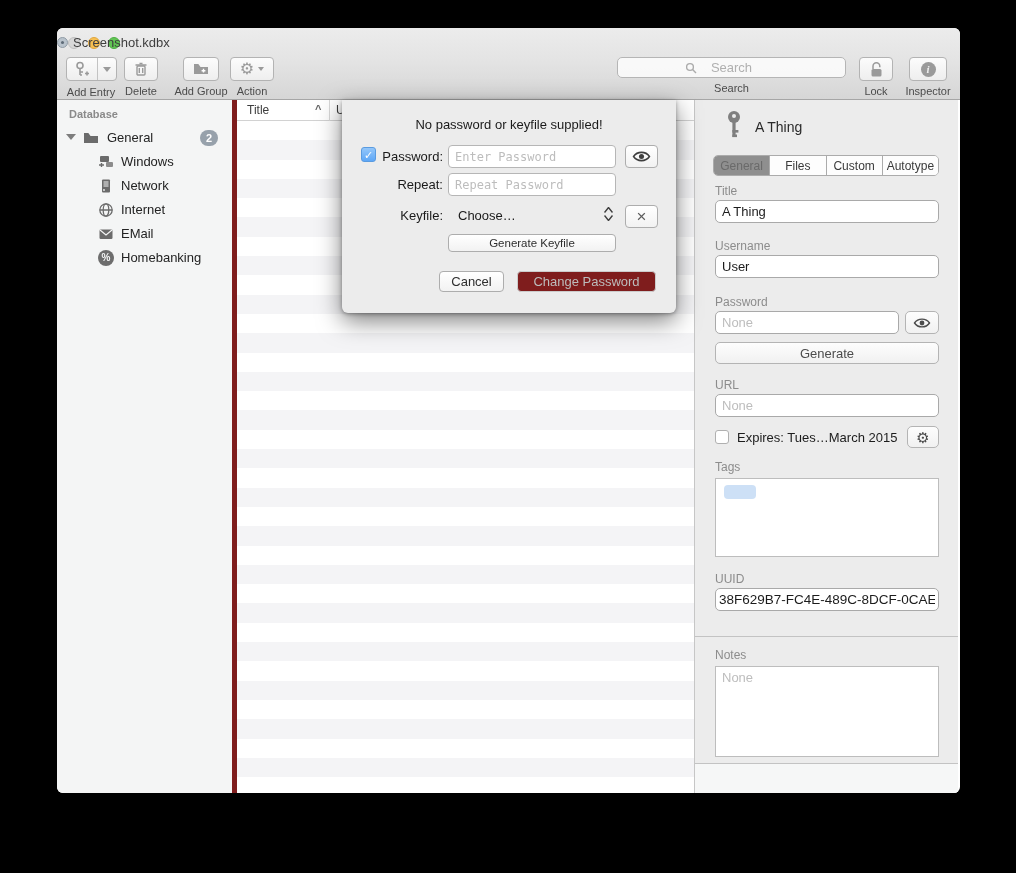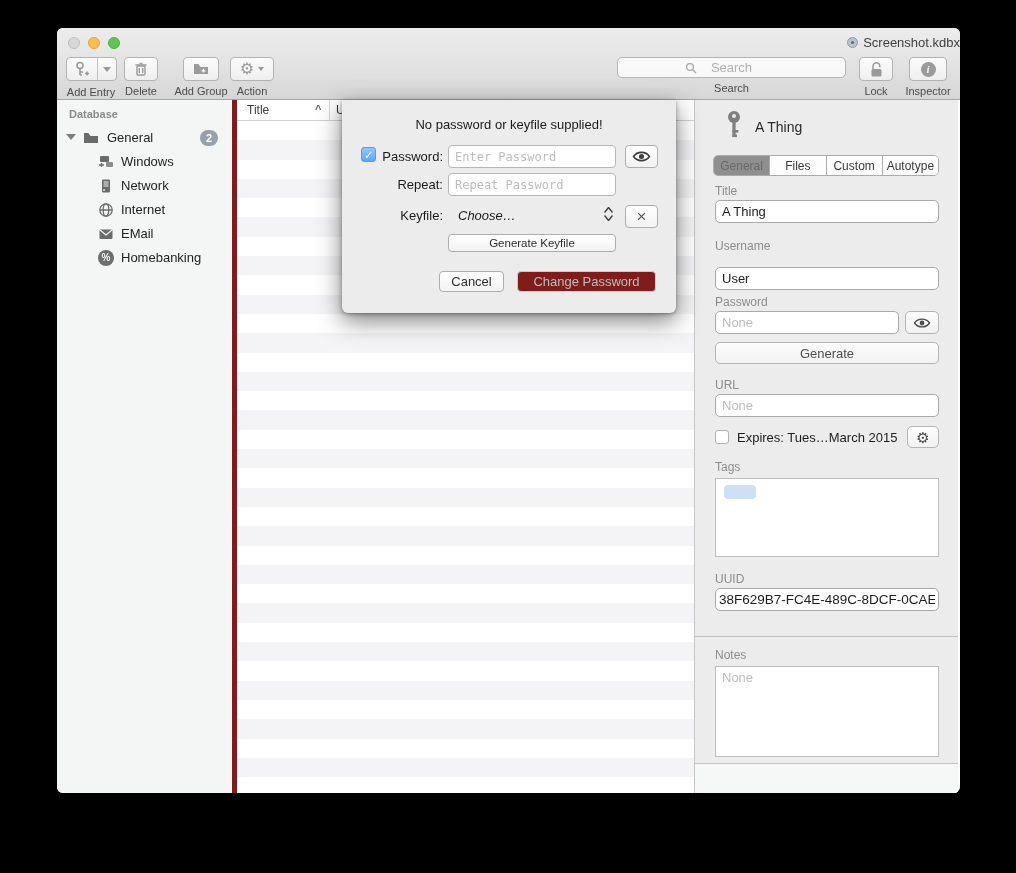--- a/index.html
+++ b/index.html
@@ -6,21 +6,21 @@
   html,body { width:1016px; height:873px; background:#000; font-family:"Liberation Sans","DejaVu Sans",sans-serif; overflow:hidden; }
   .window { position:absolute; left:57px; top:28px; width:903px; height:765px; border-radius:6px; overflow:hidden; background:#fff; box-shadow:0 18px 40px rgba(0,0,0,.55); }
 
   
   .chrome { position:absolute; left:0; top:0; width:903px; height:72px; background:linear-gradient(180deg,#ececec 0%,#e4e4e4 45%,#d6d6d6 100%); border-bottom:1px solid #a6a6a6; }
   .traffic { position:absolute; left:11px; top:9px; display:flex; gap:8px; }
   .tl { width:12px; height:12px; border-radius:50%; display:inline-block; }
   .tl.close { background:#d8d8d8; border:1px solid #c0c0c0; }
   .tl.min { background:#f7bf50; border:1px solid #e0a63e; }
   .tl.zoom { background:#61c454; border:1px solid #4daf43; }
-  .title-wrap { position:absolute; left:0; top:7px; width:100%; text-align:right; font-size:13px; color:#3e3e3e; }
+  .title-wrap { position:absolute; left:0; top:7px; width:100%; text-align:left; font-size:13px; color:#3e3e3e; }
   .doc-icon { display:inline-block; width:11px; height:11px; border-radius:50%; background:#b9c3cc; border:1px solid #8f9aa5; vertical-align:-1px; margin-right:5px; position:relative; }
   .doc-icon::after { content:""; position:absolute; left:3px; top:3px; width:3px; height:3px; border-radius:50%; background:#5d6a77; }
 
   .titem { position:absolute; top:29px; text-align:center; }
   .tlabel { font-size:11px; color:#4b4b4b; margin-top:4px; }
   .tbtn { background:linear-gradient(#fcfcfc,#eeeeee); border:1px solid #b3b3b3; border-radius:4px; height:24px; display:inline-flex; align-items:center; justify-content:center; color:#979797; vertical-align:top; }
   .split { display:inline-flex; height:24px; border:1px solid #b3b3b3; border-radius:4px; overflow:hidden; background:linear-gradient(#fcfcfc,#eeeeee); }
   .split .seg { display:flex; align-items:center; justify-content:center; height:100%; }
   .split .seg + .seg { border-left:1px solid #c3c3c3; }
   .chev { width:0; height:0; border-left:4px solid transparent; border-right:4px solid transparent; border-top:5px solid #9a9a9a; display:inline-block; }
@@ -74,21 +74,21 @@
   .sheet { position:absolute; left:285px; top:72px; width:334px; height:213px; background:#ececec; border-radius:0 0 6px 6px; box-shadow:0 8px 24px rgba(0,0,0,.5),0 1px 4px rgba(0,0,0,.35); z-index:10; font-size:13px; color:#1a1a1a; }
   .sheet .msg { position:absolute; top:17px; width:100%; text-align:center; font-size:13px; color:#1a1a1a; }
   .dlabel { position:absolute; left:0; width:101px; text-align:right; font-size:13px; color:#1a1a1a; }
   .dcheck { position:absolute; left:19px; top:47px; width:15px; height:15px; border-radius:3px; background:linear-gradient(#94c7fa,#5ea7f7); border:1px solid #5a9be0; color:#fff; font-size:11px; line-height:14px; text-align:center; font-weight:bold; }
   .dinput { position:absolute; left:106px; width:168px; height:23px; border:1px solid #b6b6b6; border-radius:4px; background:#fff; padding:0 6px; font-family:"DejaVu Sans Mono",monospace; font-size:12px; color:#333; outline:none; }
   .dinput::placeholder { color:#bdbdbd; }
   .dbtn { position:absolute; border:1px solid #adadad; border-radius:4px; background:linear-gradient(#ffffff,#f2f2f2); display:flex; align-items:center; justify-content:center; color:#2e2e2e; }
   .dbtn.disabled { color:#bcbcbc; border-color:#cccccc; background:#7f1d1d; }
   .xglyph { font-size:17px; color:#5c5c5c; line-height:1; }
   .stepper { position:absolute; left:262px; top:107px; display:flex; flex-direction:column; gap:2px; align-items:center; }
-  .popup-value { position:absolute; left:116px; top:108px; font-size:13px; color:#1a1a1a;font-style:italic; }
+  .popup-value { position:absolute; left:116px; top:108px; font-size:13px; color:#1a1a1a; }
 </style>
 </head>
 <body>
 
 <div class="window">
 
   <header class="chrome">
     <div class="traffic">
       <span class="tl close"></span>
       <span class="tl min"></span>
@@ -282,21 +282,21 @@
         <span class="seg sel">General</span>
         <span class="seg">Files</span>
         <span class="seg">Custom</span>
         <span class="seg">Autotype</span>
       </div>
 
       <div class="flabel" style="top:84px;">Title</div>
       <input class="ifield" style="top: 100px;" type="text" value="A Thing">
 
       <div class="flabel" style="top:139px;">Username</div>
-      <input class="ifield" style="top: 155px; margin-top: 12px;" type="text" value="User">
+      <input class="ifield" style="top: 155px;" type="text" value="User">
 
       <div class="flabel" style="top:195px;">Password</div>
       <input class="ifield" style="top: 211px; width: 184px;" type="text" placeholder="None">
       <span class="ibtn" style="left:210px; top:211px; width:34px; height:23px;">
         <svg width="18" height="12" viewBox="0 0 18 12">
             <path d="M1.5,6 C5,0.8 13,0.8 16.5,6 C13,11.2 5,11.2 1.5,6 Z" fill="none" stroke="#4c4c4c" stroke-width="1.4"></path>
             <circle cx="9" cy="6" r="2.4" fill="#4c4c4c"></circle>
           </svg>
       </span>
 

